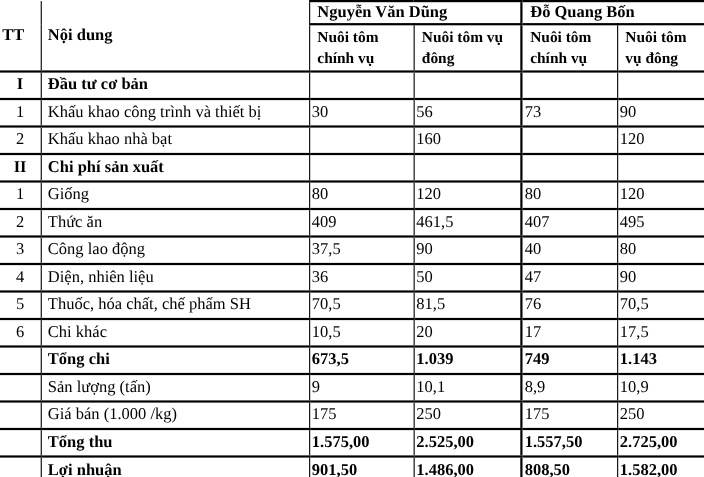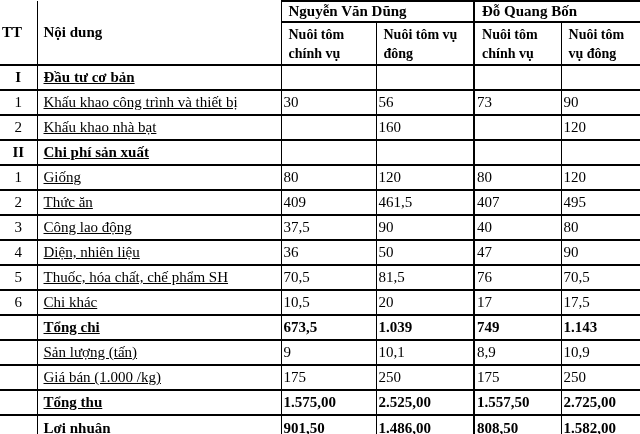--- a/index.html
+++ b/index.html
@@ -46,21 +46,21 @@
   .cost-table thead tr.r-groups { height: 18px; }
   .cost-table thead tr.r-subs   { height: 43px; }
   .cost-table tbody tr          { height: 25px; }
 
   .cost-table th { font-weight: bold; text-align: left; }
   .cost-table th.group { white-space: nowrap; padding-left: 7px; }
   .cost-table th.sub   { line-height: 19px; padding-left: 7px; font-size: 14px; }
   .cost-table th.corner.tt-h { text-align: left; padding: 1px 2px; }
 
   .cost-table td.tt   { text-align: center; padding: 1px 2px; }
-  .cost-table td.label{ padding-left: 6px; white-space: nowrap; text-decoration: underline; }
+  .cost-table td.label{ padding-left: 6px; white-space: nowrap; }
   .cost-table td.val  { padding-left: 2px; white-space: nowrap; }
   
   .gd { border-left-width: 2px !important; }
 
   .cost-table tr.bold-row td { font-weight: bold; }
 </style>
 </head>
 <body>
 
 <div class="screen">

